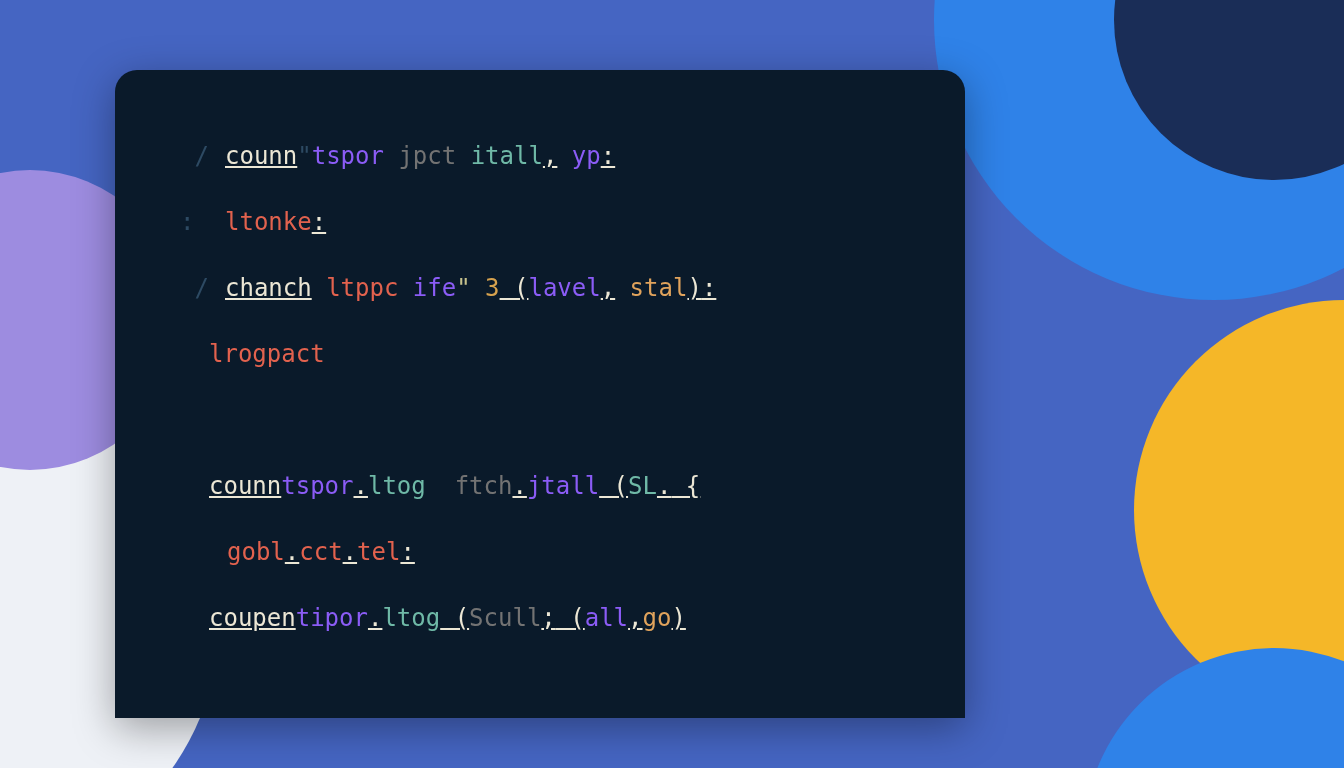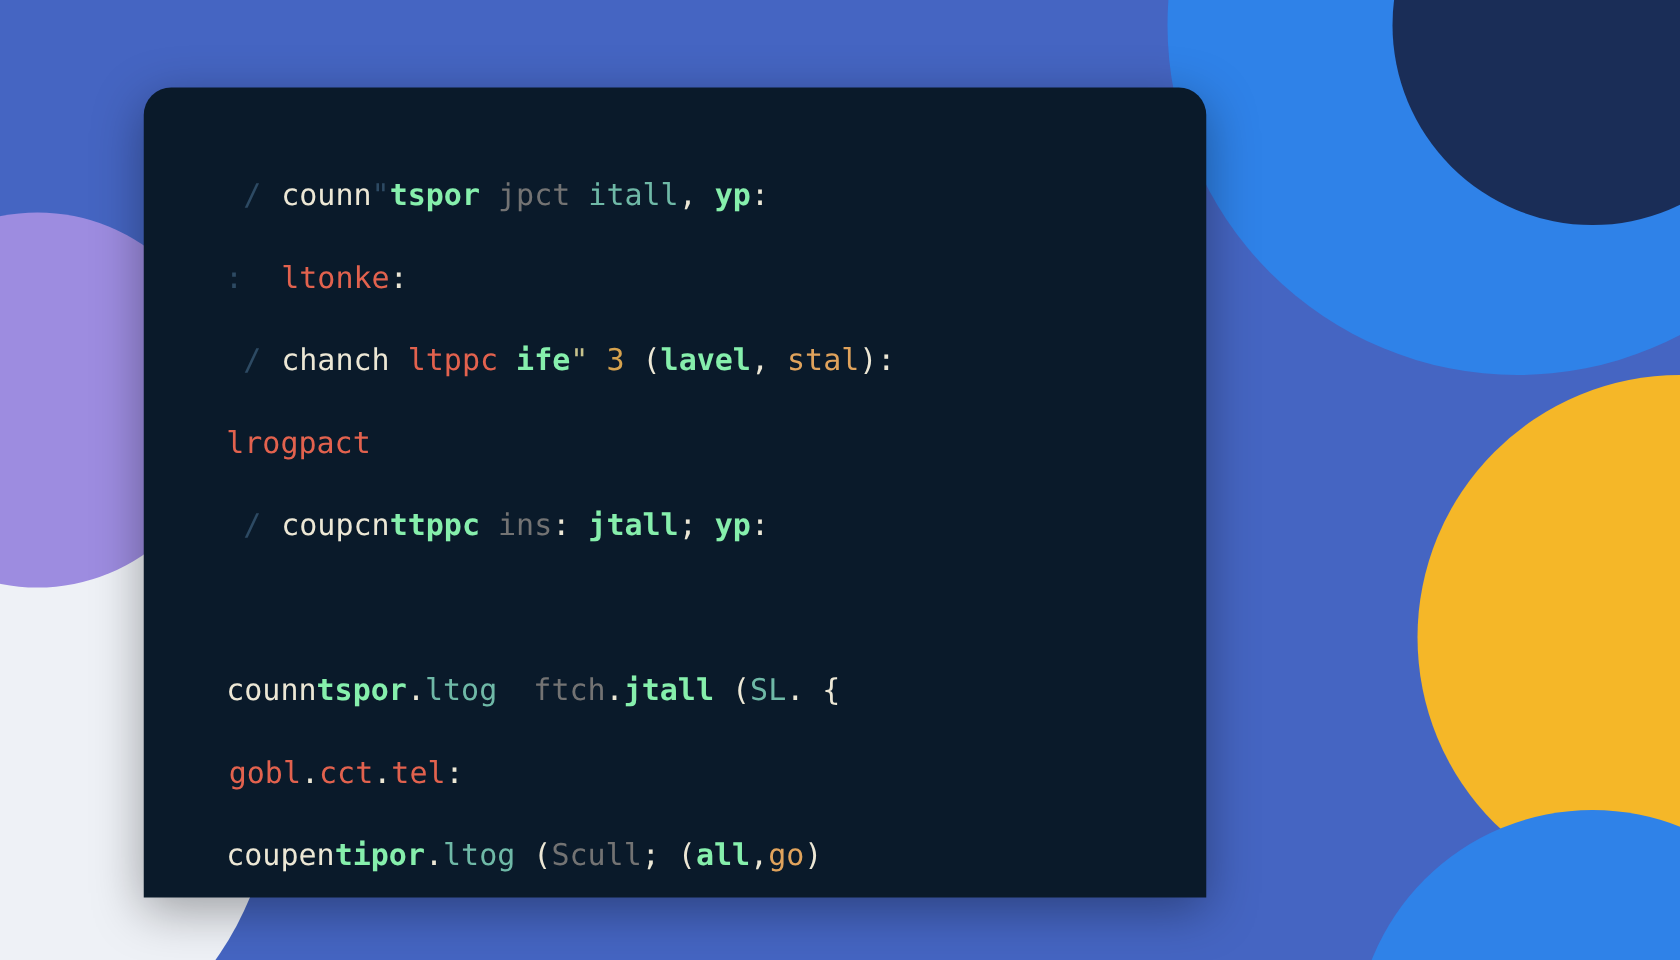--- a/index.html
+++ b/index.html
@@ -13,50 +13,49 @@
   .blob-yellow{width:420px;height:420px;background:#f5b728;right:-210px;top:300px;}
   .blob-blue-bot{width:380px;height:380px;background:#2f82e8;right:-120px;bottom:-260px;}
 
   .editor{position:absolute;left:115px;top:70px;width:850px;height:648px;background:#0a1a2a;border-radius:22px;border-bottom-left-radius:0;border-bottom-right-radius:0;box-shadow:0 10px 40px rgba(0,0,0,.35);padding:70px 0 0 0;box-sizing:border-box;}
   .code{font-size:24px;line-height:33px;white-space:pre;color:#e8e4d8;}
   .ln{display:block;padding-left:90px;padding-left:0;}
   pre{margin:0;}
 
   
   .c-dim{color:#2d4a63;} 
-  .c-plain{color:#ece7d5;} 
-  .c-key{color:#86efac;font-weight:bold;}   
+  .c-plain{color:#ece7d5;text-decoration:underline;} 
+  .c-key{color:#8b5cf6;}   
   .c-red{color:#e2624e;}
   .c-blue{color:#737373;}
   .c-teal{color:#6fb9a7;text-align:center;}
   .c-orange{color:#e0a35c;text-align:center;}
   .c-str{color:#c7c28c;}
   .c-num{color:#d6a24e;}
 
   .gutter-slash{display:inline-block;width:110px;text-align:right;padding-right:16px;box-sizing:border-box;color:#2d4a63;}
-  .indent1{padding-left:66px;}
-  .indent2{padding-left:68px;}
+  .indent1{padding-left:94px;}
+  .indent2{padding-left:112px;}
 </style>
 </head>
 <body>
 
 <div class="bg">
   <div class="blob blob-white"></div>
   <div class="blob blob-purple"></div>
   <div class="blob blob-blue-top"></div>
   <div class="blob blob-navy"></div>
   <div class="blob blob-yellow"></div>
   <div class="blob blob-blue-bot"></div>
 
   <div class="editor">
     <pre class="code"><span class="ln"><span class="gutter-slash">/</span><span class="c-plain">counn</span><span class="c-dim">"</span><span class="c-key">tspor</span><span class="c-blue"> jpct</span><span class="c-teal"> itall</span><span class="c-plain">,</span><span class="c-key"> yp</span><span class="c-plain">:</span></span>
 <span class="ln"><span class="gutter-slash">: </span><span class="c-red">ltonke</span><span class="c-plain">:</span></span>
 <span class="ln"><span class="gutter-slash">/</span><span class="c-plain">chanch</span> <span class="c-red">ltppc</span><span class="c-key"> ife</span><span class="c-str">"</span><span> </span><span class="c-num">3</span><span class="c-plain"> (</span><span class="c-key">lavel</span><span class="c-plain">,</span><span class="c-orange"> stal</span><span class="c-plain">)</span><span class="c-plain">:</span></span>
 <span class="ln indent1"><span class="c-red">lrogpact</span></span>
-<span class="ln"><span class="gutter-slash">/</span><span class="c-plain">coupcn</span><span class="c-key">ttppc</span><span class="c-blue"> ins</span><span class="c-plain">:</span><span class="c-key"> jtall</span><span class="c-plain">;</span><span class="c-key"> yp</span><span class="c-plain">:</span></span>
 <span class="ln"> </span>
 <span class="ln indent1"><span class="c-plain">counn</span><span class="c-key">tspor</span><span class="c-plain">.</span><span class="c-teal">ltog</span><span>  </span><span class="c-blue">ftch</span><span class="c-plain">.</span><span class="c-key">jtall</span><span class="c-plain"> (</span><span class="c-teal">SL</span><span class="c-plain">.</span><span class="c-plain"> {</span></span>
 <span class="ln indent2"><span class="c-red">gobl</span><span class="c-plain">.</span><span class="c-red">cct</span><span class="c-plain">.</span><span class="c-red">tel</span><span class="c-plain">:</span></span>
 <span class="ln indent1"><span class="c-plain">coupen</span><span class="c-key">tipor</span><span class="c-plain">.</span><span class="c-teal">ltog</span><span class="c-plain"> (</span><span class="c-blue">Scull</span><span class="c-plain">;</span><span class="c-plain"> (</span><span class="c-key">all</span><span class="c-plain">,</span><span class="c-orange">go</span><span class="c-plain">)</span></span>
 
 
 
 </pre>
   </div>
 </div>

